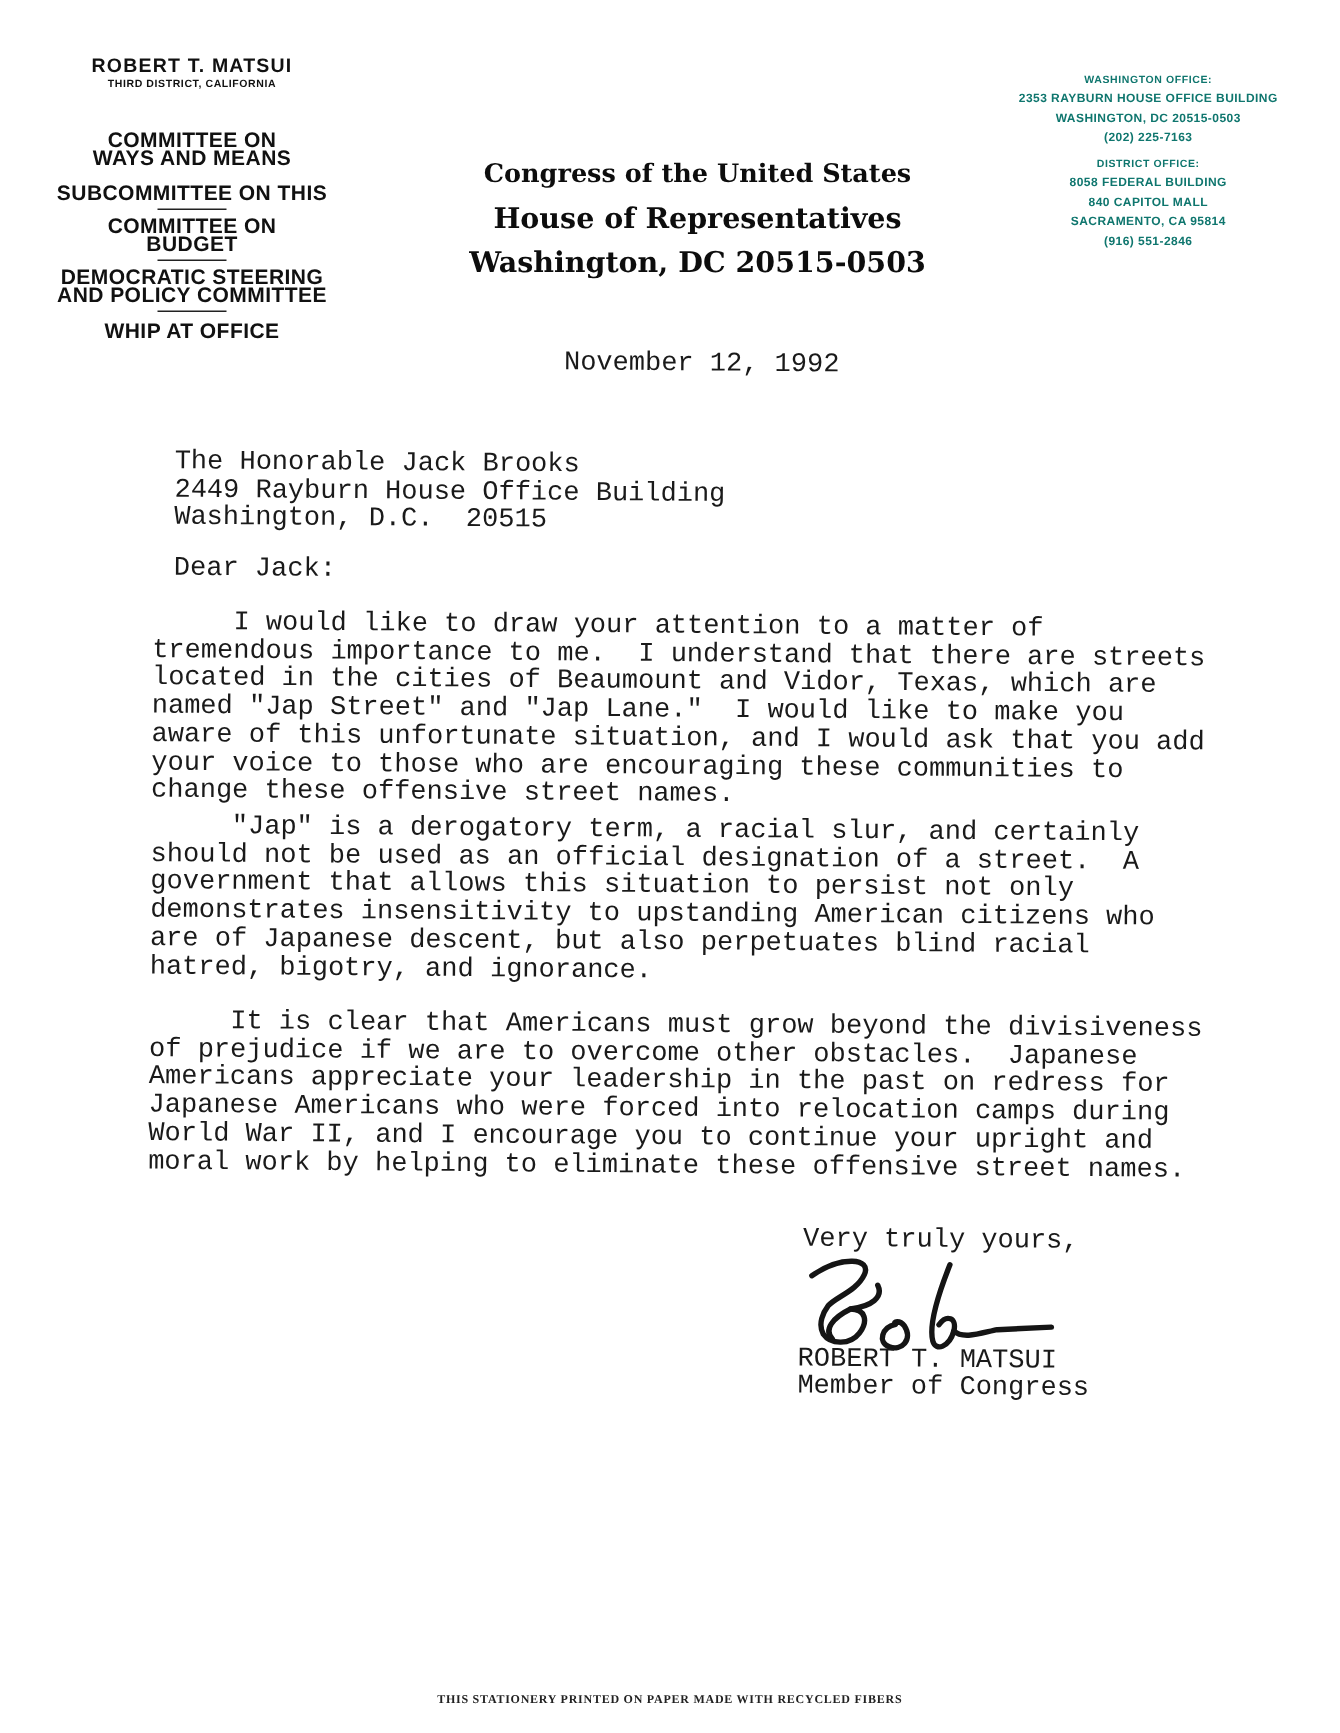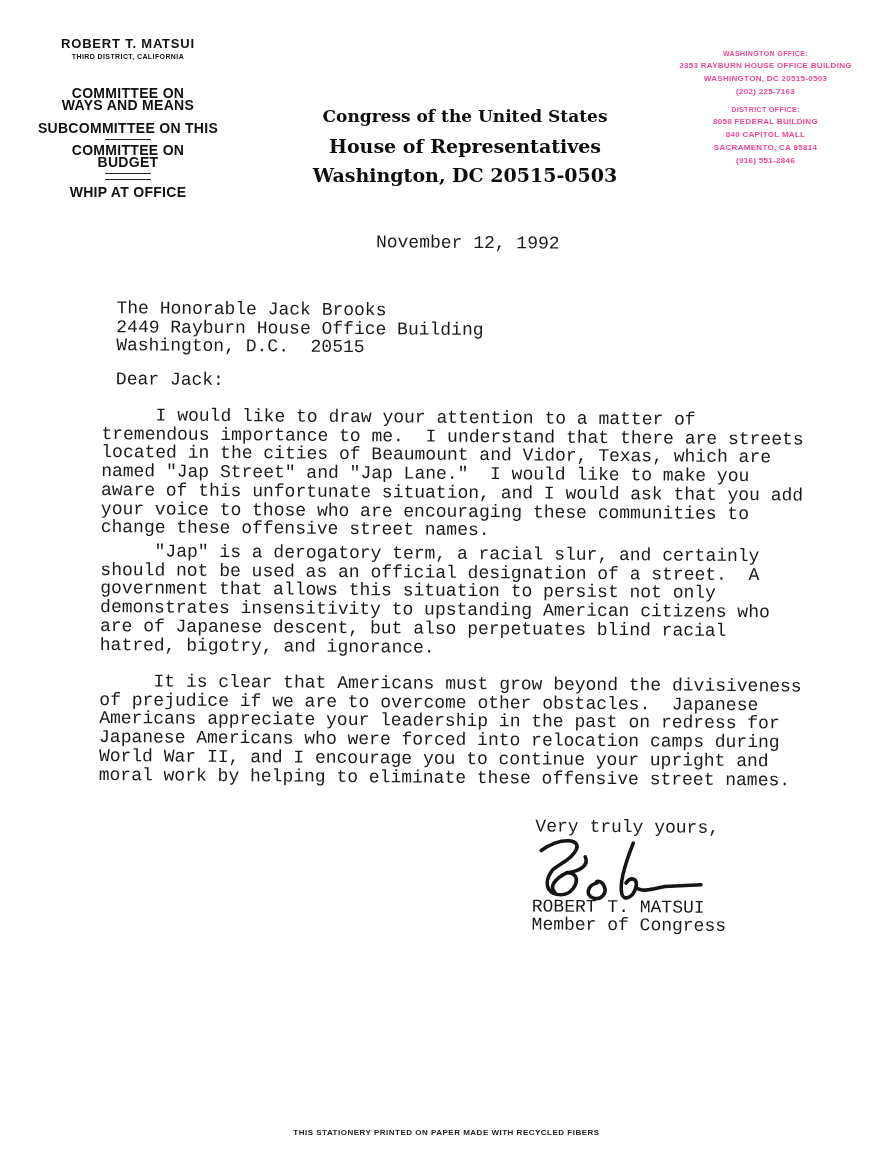--- a/index.html
+++ b/index.html
@@ -25,21 +25,21 @@
   .lh-center{
     position:absolute;left:240px;top:100px;width:450px;text-align:center;
     font-family:"DejaVu Serif",serif;font-weight:bold;color:#0d0d0d;
   }
   .lh-center .l1{font-size:17px;line-height:32px;}
   .lh-center .l2{font-size:19px;line-height:29px;}
   .lh-center .l3{font-size:19px;line-height:29px;}
   
   .lh-right{
     position:absolute;left:638px;top:50px;width:255px;text-align:center;
-    font-family:"Liberation Sans",sans-serif;color:#ec4899;
+    font-family:"Liberation Sans",sans-serif;color:#0f766e;
   }
   .lh-right .office-label{font-size:7px;font-weight:bold;letter-spacing:.4px;}
   .lh-right .office-lines{font-size:8px;font-weight:bold;letter-spacing:.3px;line-height:13px;white-space:pre-line;margin-top:2px;}
   .lh-right .district-office{margin-top:8px;}
   
   .typed{
     position:absolute;left:0;top:0;width:893px;height:1155px;
     font-family:"Liberation Mono","DejaVu Sans Mono",monospace;
     font-size:18px;line-height:18.7px;color:#1a1a1a;
     transform:rotate(.45deg);transform-origin:100px 240px;
@@ -51,39 +51,41 @@
   .para1{left:103px;top:406px;}
   .para2{left:103px;top:542px;}
   .para3{left:103px;top:672px;}
   .closing{left:540px;top:814px;}
   .signature{position:absolute;left:530px;top:831px;}
   .sender-name{left:537px;top:894px;}
   .sender-title{left:537px;top:912px;}
   
   .footer{
     position:absolute;left:0;top:1128px;width:893px;text-align:center;
-    font-family:Liberation Sans, sans-serif;font-size:8px;font-weight:bold;
+    font-family:Liberation Serif, serif;font-size:8px;font-weight:bold;
     letter-spacing:.5px;color:#222;
   }
 </style>
 </head>
 <body>
 
 <div class="page">
 
   <div class="lh-left">
     <div class="name">ROBERT T. MATSUI</div>
     <div class="district">THIRD DISTRICT, CALIFORNIA</div>
     <div class="committee c0">COMMITTEE ON
 WAYS AND MEANS</div>
     <div class="committee c1">SUBCOMMITTEE ON THIS</div>
     <div class="lh-div"></div>
     <div class="committee c2">COMMITTEE ON
 BUDGET</div>
     <div class="lh-div"></div>
+    <div class="committee c3">DEMOCRATIC STEERING
+AND POLICY COMMITTEE</div>
     <div class="lh-div"></div>
     <div class="committee c4">WHIP AT OFFICE</div>
   </div>
 
   <div class="lh-center">
     <div class="l1">Congress of the United States</div>
     <div class="l2">House of Representatives</div>
     <div class="l3">Washington, DC 20515-0503</div>
   </div>
 

